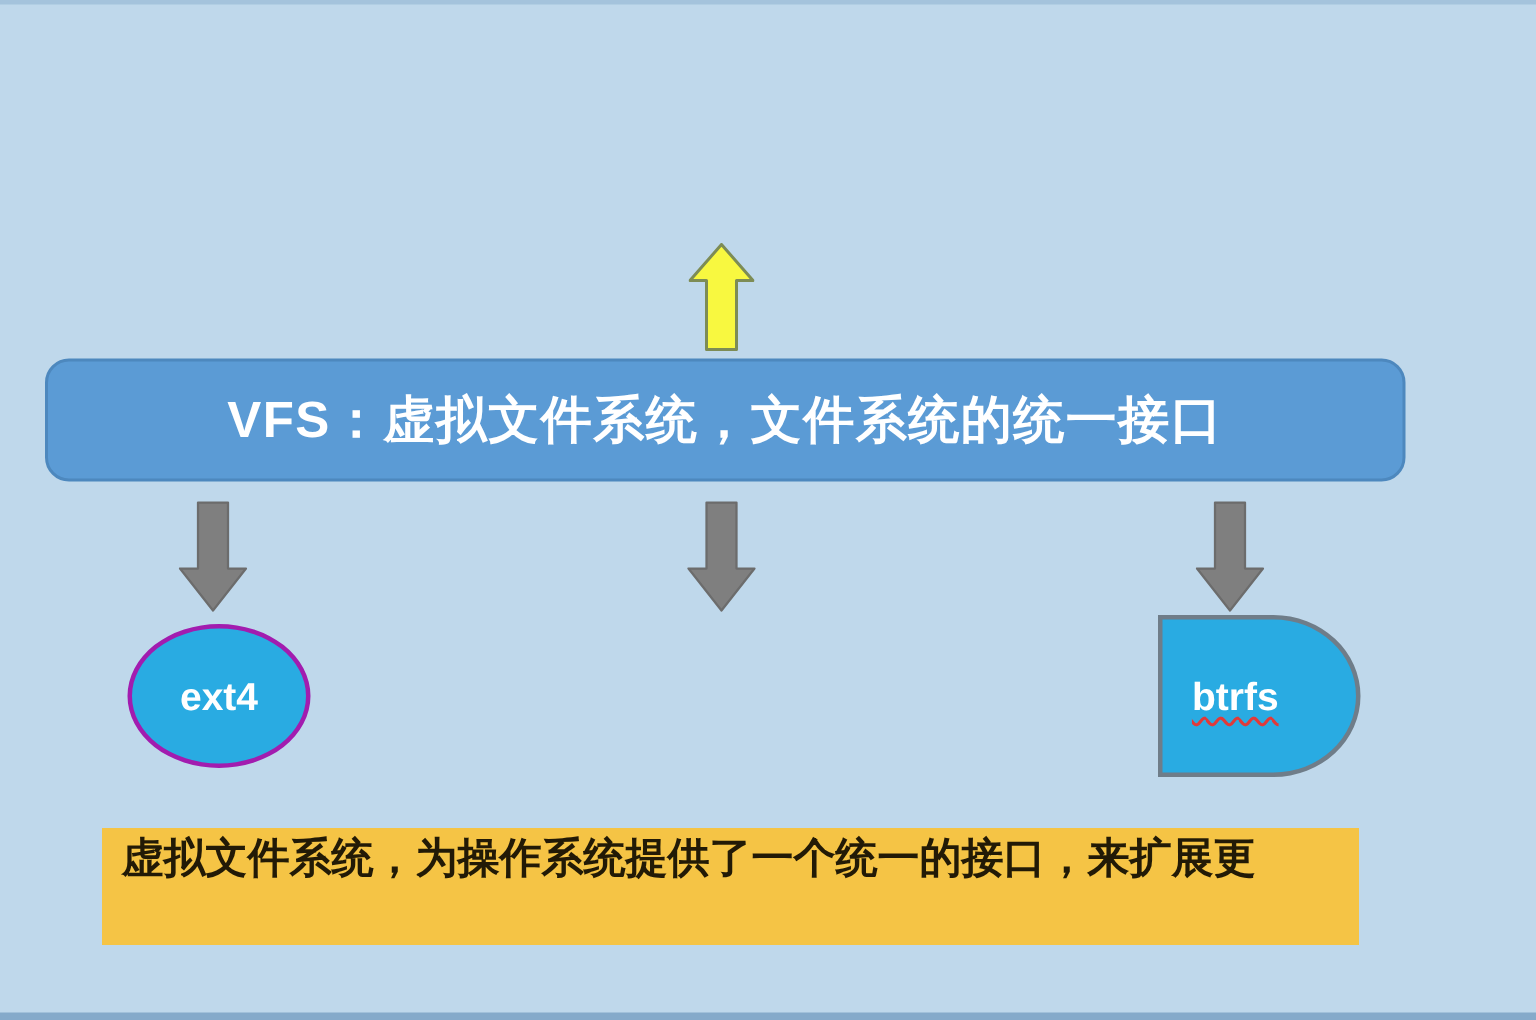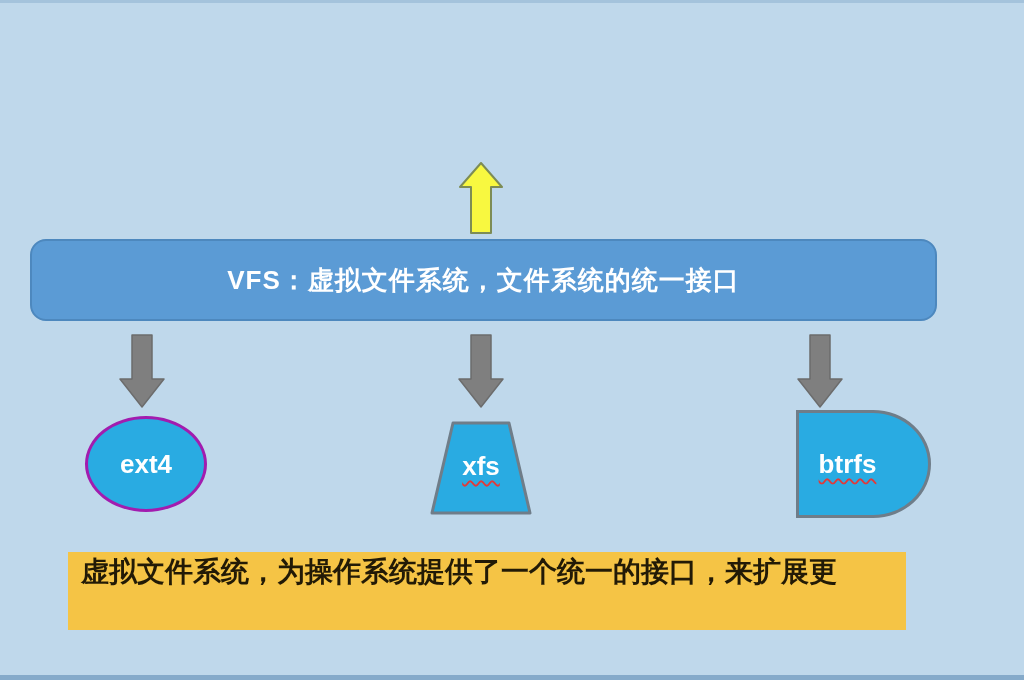--- a/index.html
+++ b/index.html
@@ -32,21 +32,21 @@
     box-sizing:border-box;
     text-shadow:0 0 1px rgba(255,255,255,.4);
   }
   
   .vfs-box{
     position:absolute;left:30px;top:239px;width:907px;height:82px;
     background:#5B9BD5;
     border:2px solid #4D88BE;
     border-radius:16px;
     display:flex;align-items:center;justify-content:center;
-    color:#ffffff;font-size:26px;font-weight:bold;letter-spacing:1px;
+    color:#ffffff;font-size:34px;font-weight:bold;letter-spacing:1px;
     box-sizing:border-box;
   }
   
   .arrow{position:absolute;}
   
   .fs-ellipse{
     position:absolute;left:85px;top:416px;width:122px;height:96px;
     background:#29ABE2;
     border:3px solid #a21caf;
     border-radius:50%;
@@ -62,21 +62,20 @@
     text-align:center;
   }
   .fs-dshape{
     position:absolute;left:772px;top:410px;width:135px;height:108px;
     background:#29ABE2;
     border:3px solid #6F7D89;
     border-radius:0 58px 58px 0 / 0 54px 54px 0;
     display:flex;align-items:center;justify-content:center;
     box-sizing:border-box;
     padding-right:32px;
-    margin-left:24px;
   }
   .fs-label{
     color:#ffffff;font-size:26px;font-weight:bold;
   }
   .squiggle{
     text-decoration:underline;
     text-decoration-style:wavy;
     text-decoration-color:#E03A3A;
     text-decoration-thickness:2px;
     text-underline-offset:5px;
@@ -116,28 +115,20 @@
     <polygon points="13,1 33,1 33,45 45,45 23,73 1,45 13,45" fill="#7F7F7F" stroke="#6C6C6C" stroke-width="1.5" stroke-linejoin="round"></polygon>
   </svg>
   <svg class="arrow" style="left:797px;top:334px;" width="46" height="74" viewBox="0 0 46 74">
     <polygon points="13,1 33,1 33,45 45,45 23,73 1,45 13,45" fill="#7F7F7F" stroke="#6C6C6C" stroke-width="1.5" stroke-linejoin="round"></polygon>
   </svg>
 
   <div class="fs-ellipse">
     <span class="fs-label">ext4</span>
   </div>
 
-  <div class="fs-trap-wrap">
-    <svg width="104" height="94" viewBox="0 0 104 94">
-      <polygon points="24,2 80,2 101,92 3,92" fill="#29ABE2" stroke="#6F7D89" stroke-width="3" stroke-linejoin="round"></polygon>
-    </svg>
-    <div class="fs-trap-label">
-      <span class="fs-label squiggle">xfs</span>
-    </div>
-  </div>
 
   <div class="fs-dshape">
     <span class="fs-label squiggle">btrfs</span>
   </div>
 
   <div class="note-box">
     <div>虚拟文件系统，为操作系统提供了一个统一的接口，来扩展更</div>
   </div>
 
   <div class="edge-bottom"></div>

